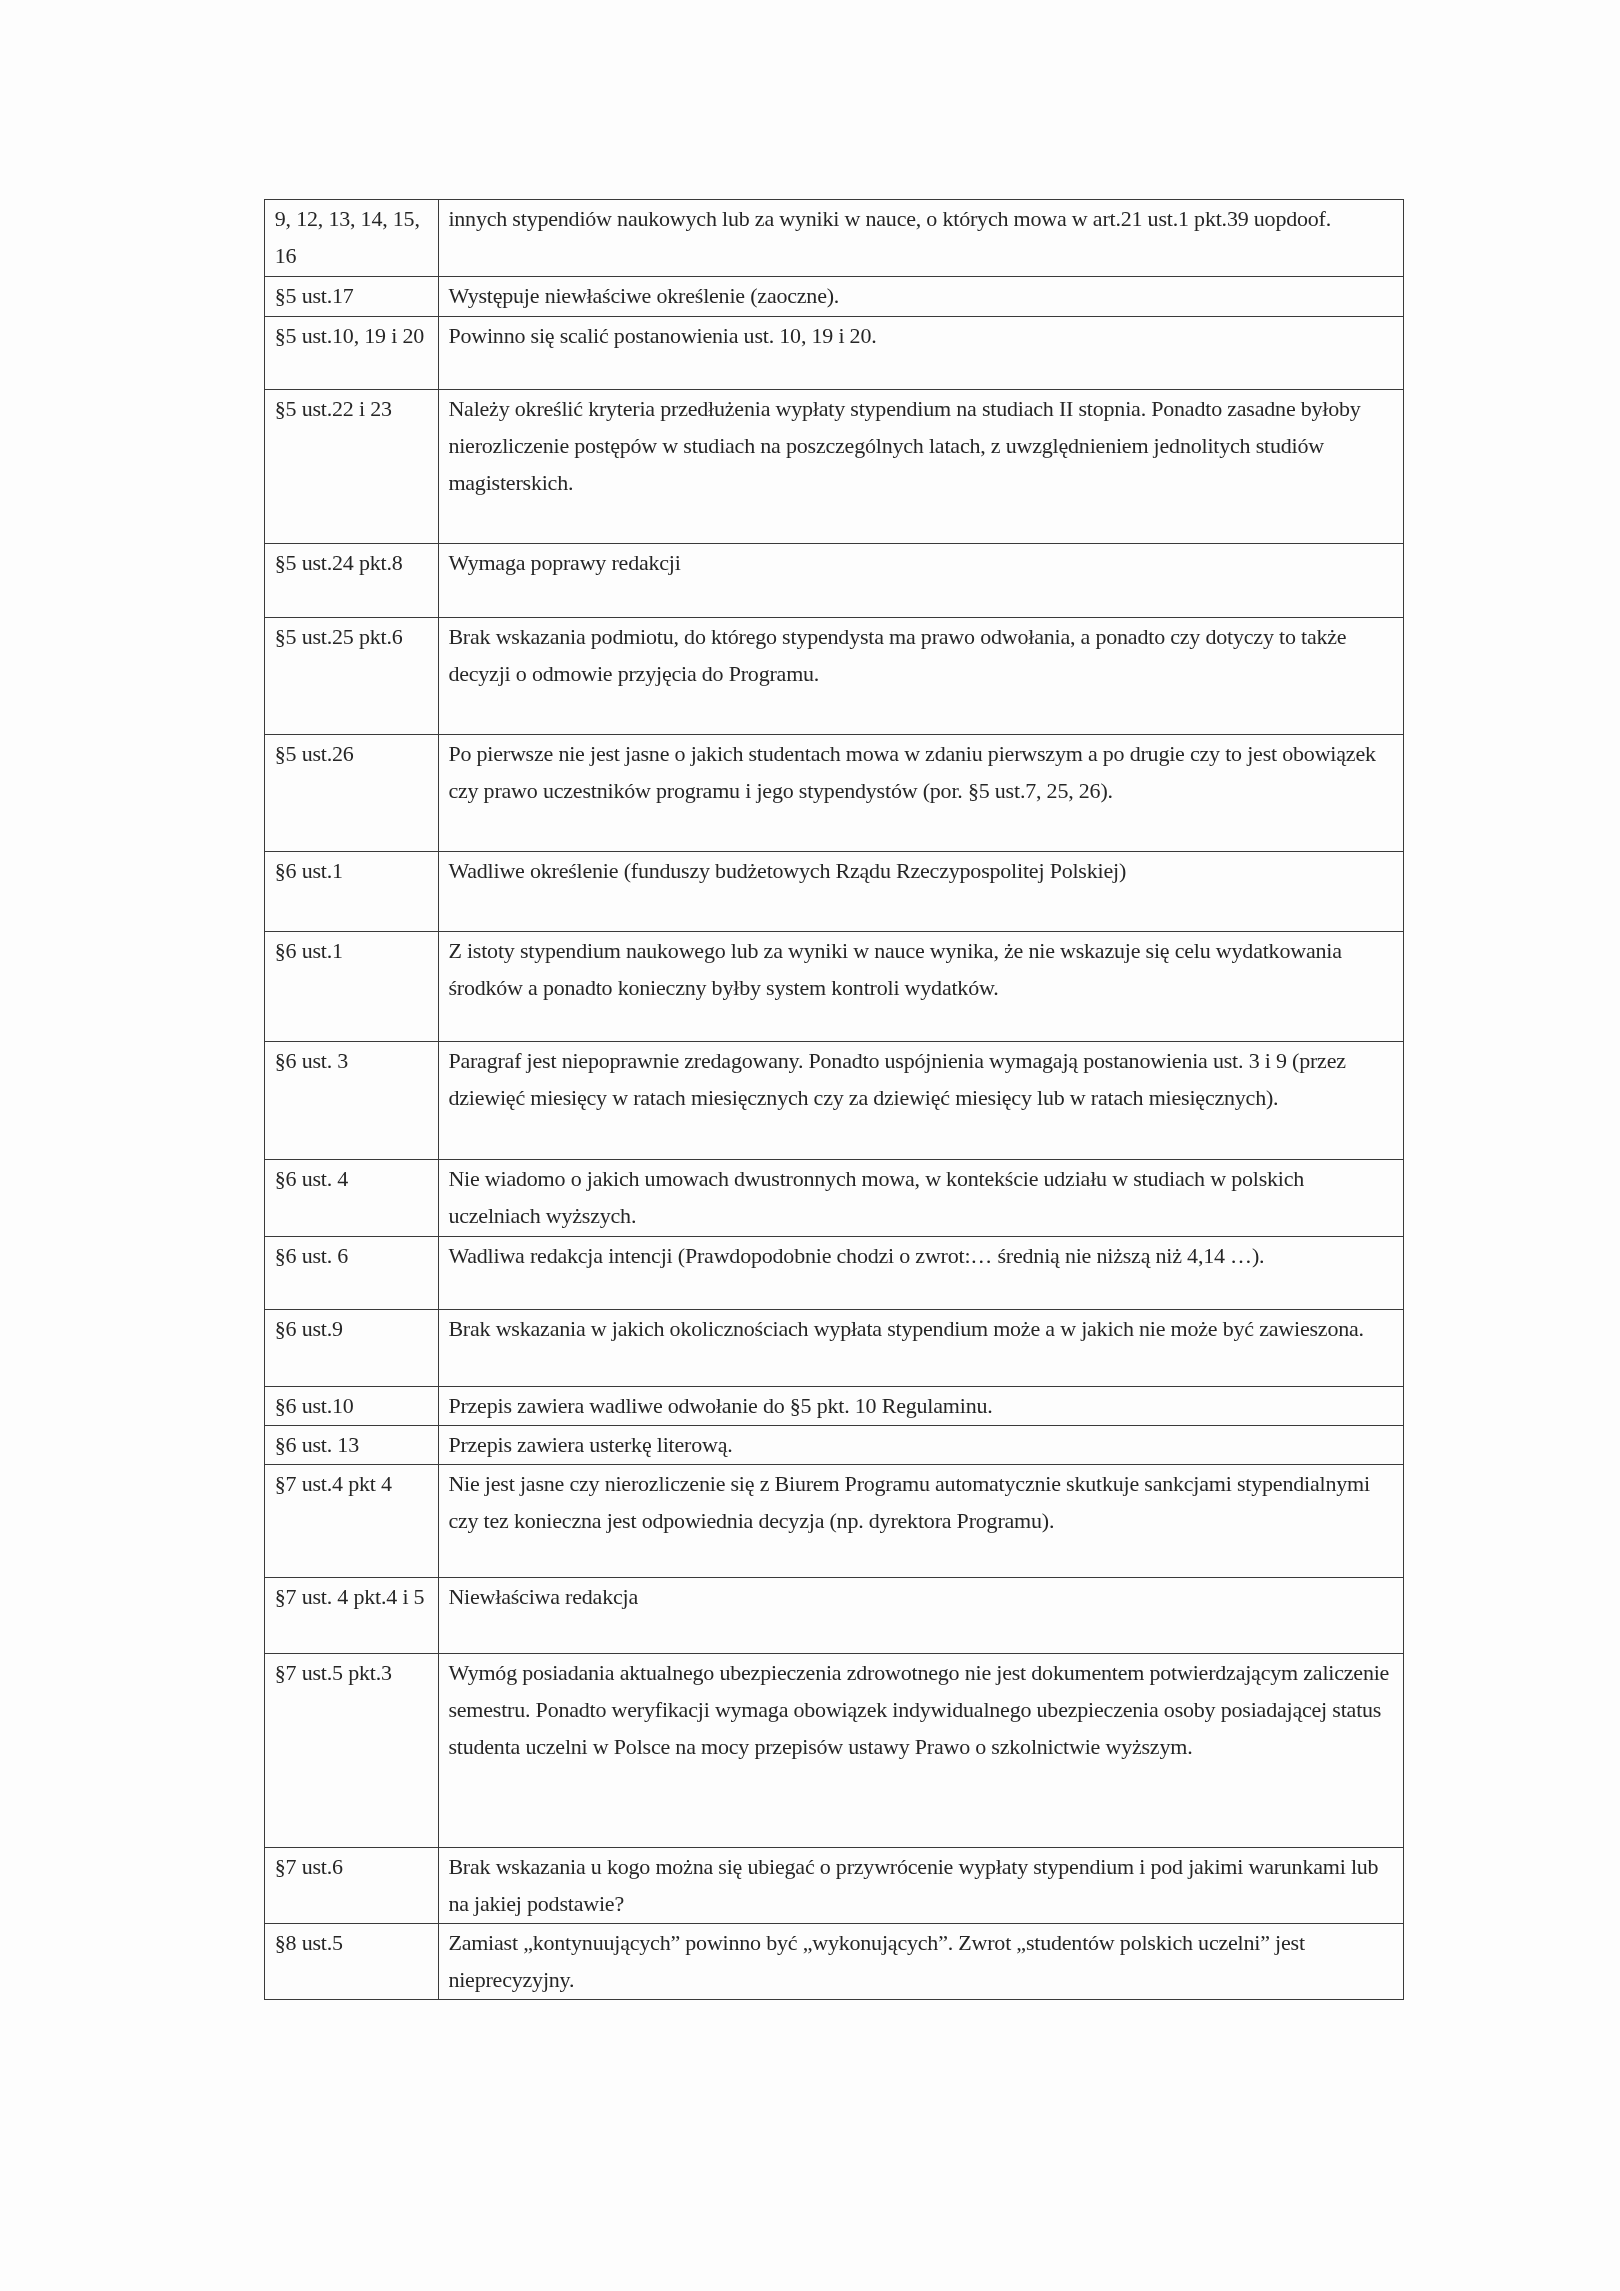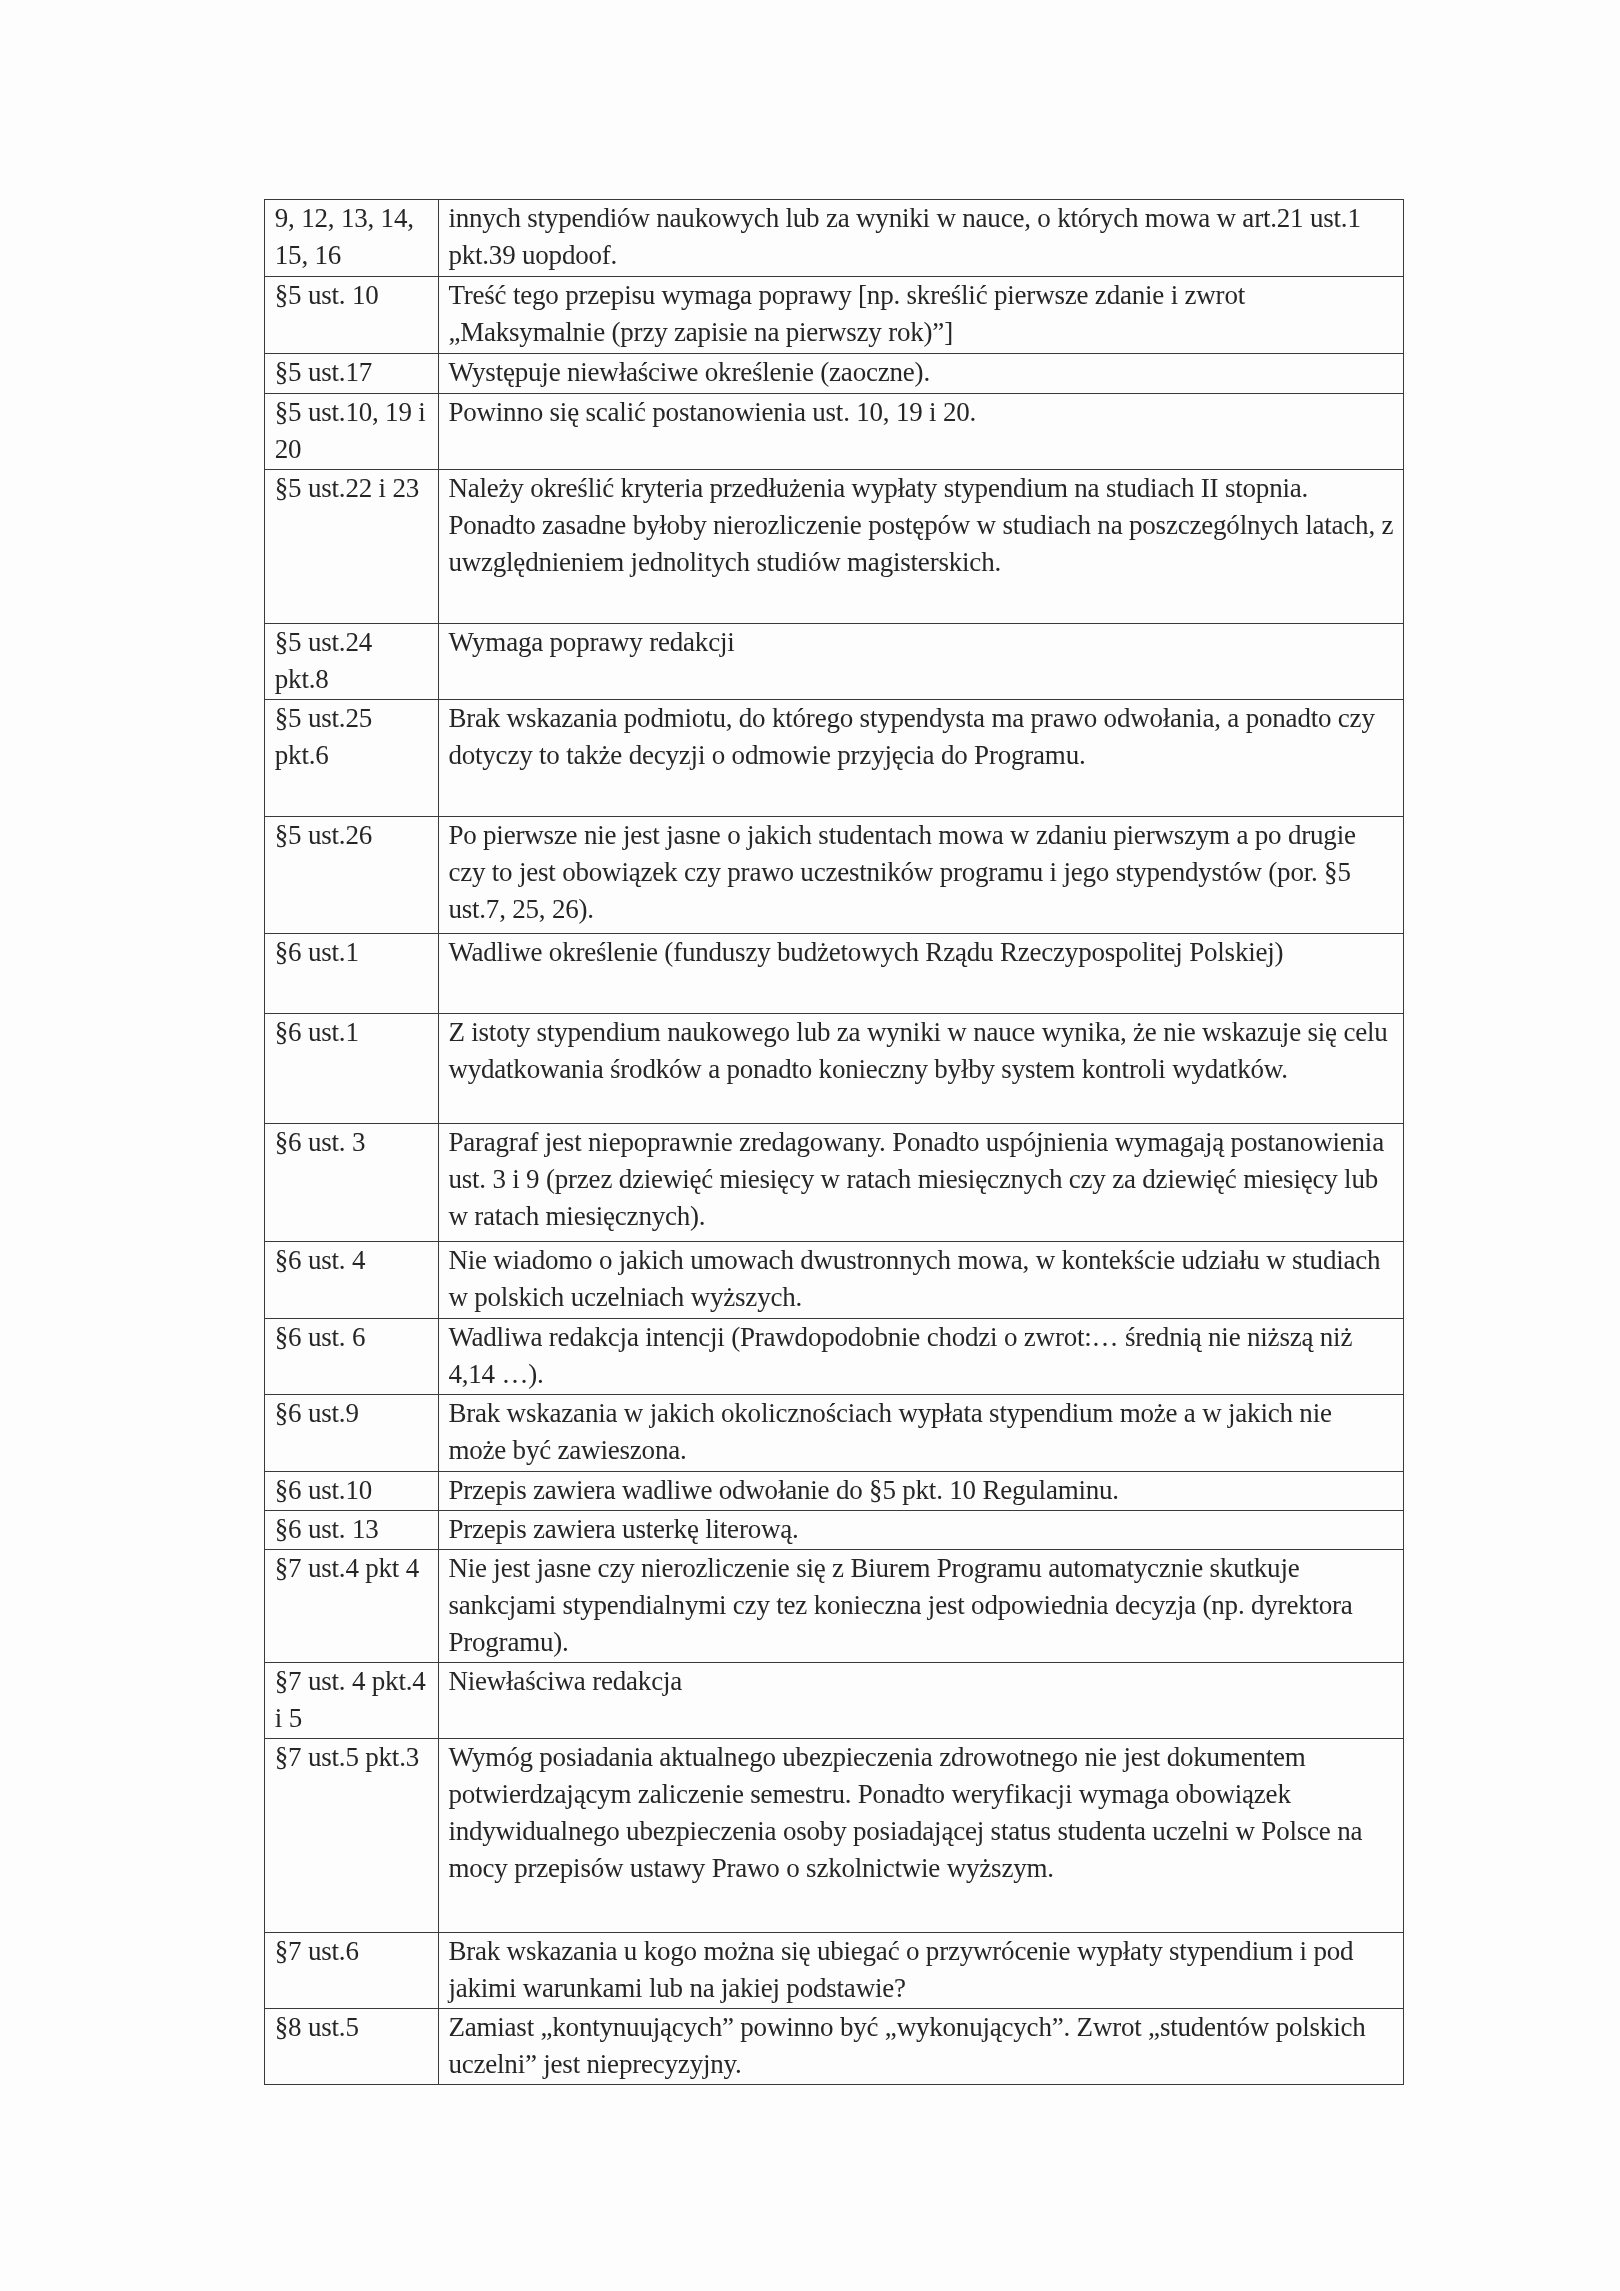--- a/index.html
+++ b/index.html
@@ -5,21 +5,21 @@
     html, body { margin: 0; padding: 0; background: #ffffff; }
     body { width: 1620px; height: 2292px; position: relative; overflow: hidden; }
     .page { position: absolute; left: 0; top: 0; width: 1620px; height: 2292px; background: #fdfdfd; }
     table.comments {
       position: absolute;
       left: 264px; top: 199px;
       width: 1140px;
       border-collapse: collapse;
       table-layout: fixed;
       font-family: "Liberation Serif", "DejaVu Serif", serif;
-      font-size: 27px;
+      font-size: 22px;
       line-height: 37px;
       color: #262626;
     }
     table.comments td {
       border: 1.5px solid #3a3a3a;
       vertical-align: top;
       padding: 0 7.8px 1px 9.8px;
       letter-spacing: -0.2px;
     }
     table.comments td.ref { width: 155px; }
@@ -27,24 +27,20 @@
   </style>
 </head>
 <body>
 
 <div class="page">
   <table class="comments">
     <tbody id="rows">
         <tr style="height: 77px;">
           <td class="ref">9, 12, 13, 14, 15, 16</td>
           <td class="note">innych stypendiów naukowych lub za wyniki w nauce, o których mowa w art.21 ust.1 pkt.39 uopdoof.</td>
-        </tr>
-        <tr style="height: 77px;">
-          <td class="ref">§5 ust. 10</td>
-          <td class="note">Treść tego przepisu wymaga poprawy [np. skreślić pierwsze zdanie i zwrot „Maksymalnie (przy zapisie na pierwszy rok)”]</td>
         </tr>
         <tr style="height: 40px;">
           <td class="ref">§5 ust.17</td>
           <td class="note">Występuje niewłaściwe określenie (zaoczne).</td>
         </tr>
         <tr style="height: 73px;">
           <td class="ref">§5 ust.10, 19 i 20</td>
           <td class="note">Powinno się scalić postanowienia ust. 10, 19 i 20.</td>
         </tr>
         <tr style="height: 154px;">

